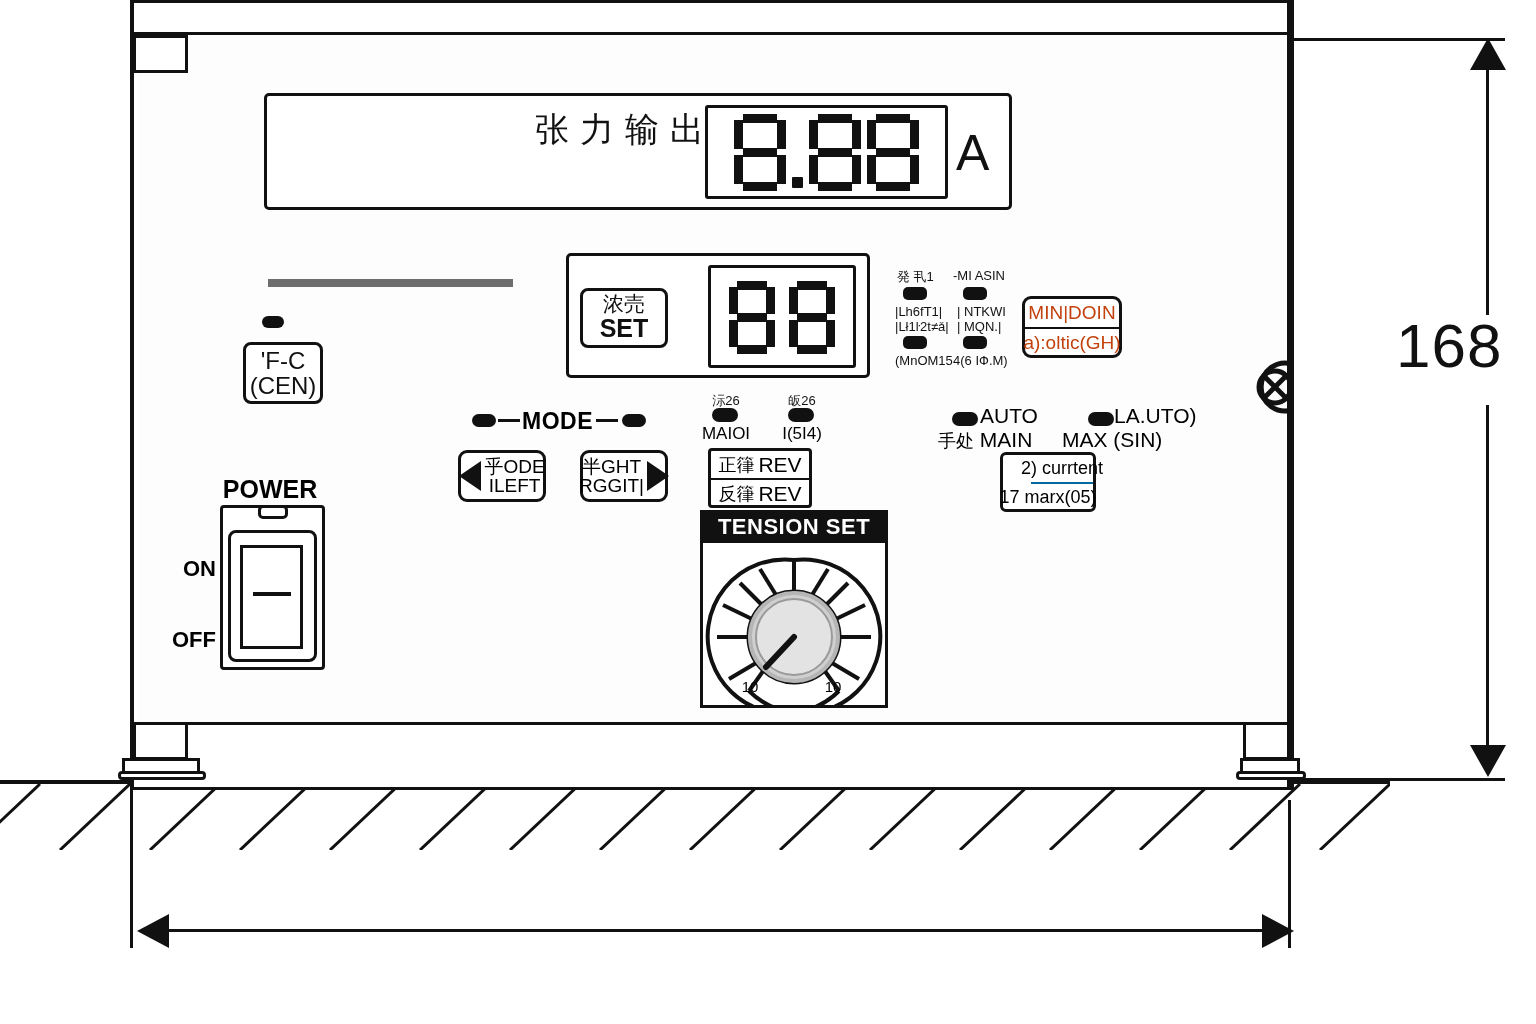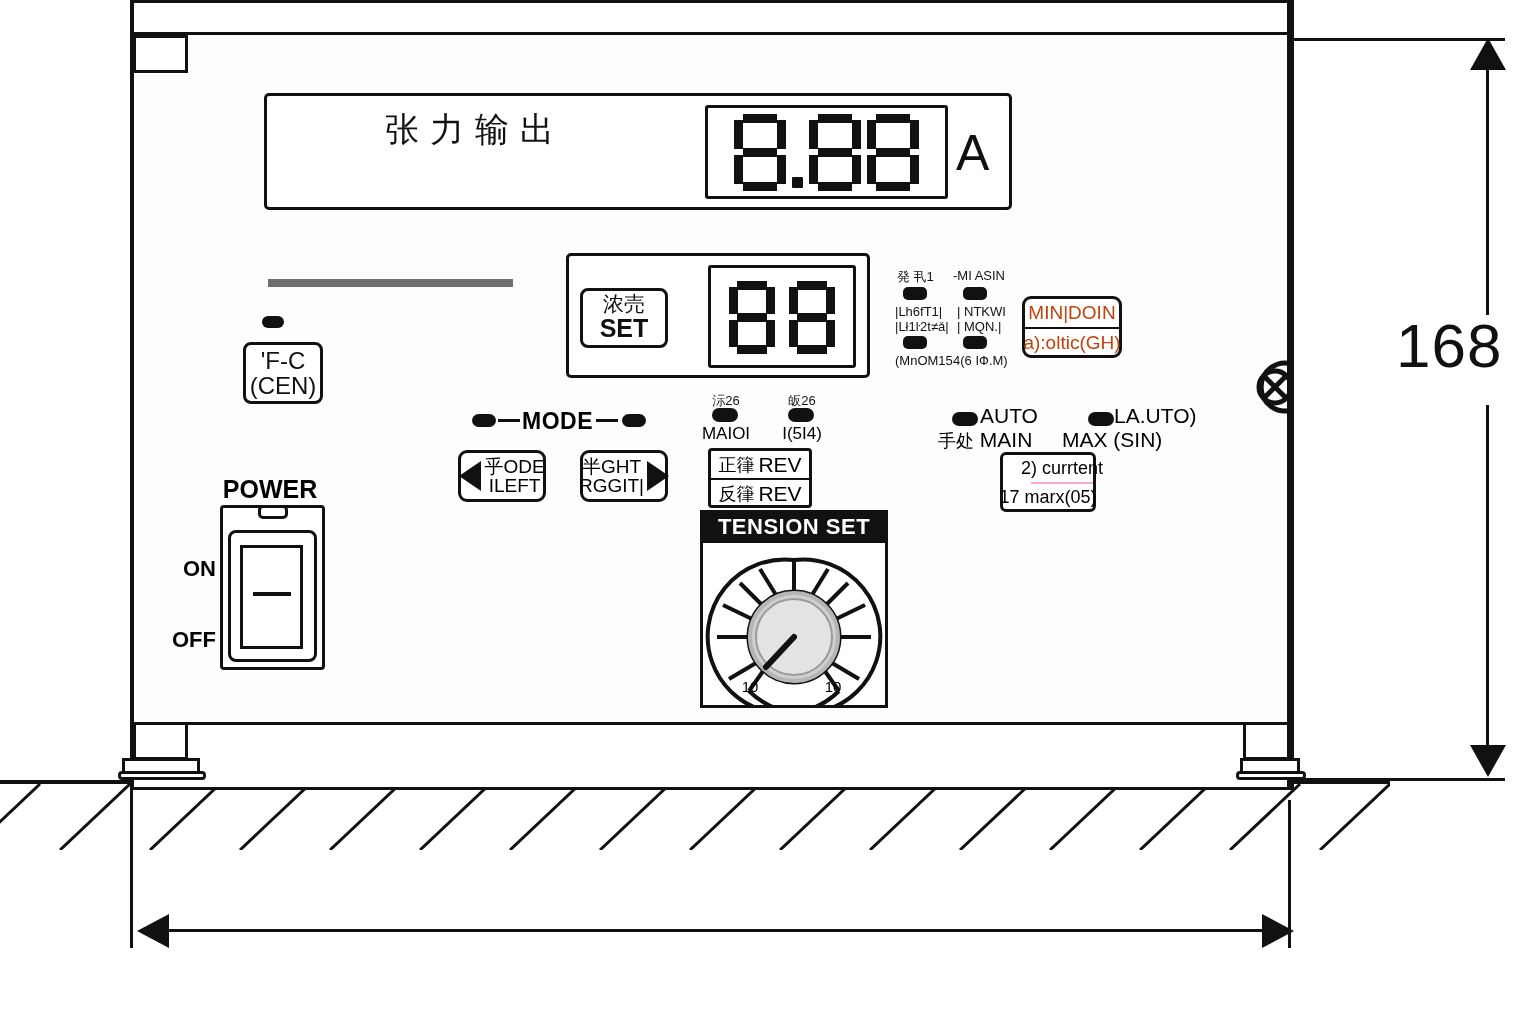--- a/index.html
+++ b/index.html
@@ -107,21 +107,21 @@
     font-size: 53px; text-align: center; color: #111;
   }
 
   
   .meter-box {
     left: 264px; top: 93px; width: 748px; height: 117px;
     border: 3px solid #111; border-radius: 5px; background: #fff;
   }
   .meter-cn {
     left: 385px; top: 107px; width: 330px;
-    font-size: 34px; letter-spacing: 11px; text-align: left; color:#111;
+    font-size: 34px; letter-spacing: 11px; text-align: right; color:#111;
     font-family: "DejaVu Sans", sans-serif;
   }
   .meter-en {
     left: 346px; top: 156px; width: 400px;
     font-size: 34px; letter-spacing: 1.5px; text-align: left; color:#111;
     font-family: "Liberation Sans", sans-serif; font-weight: 400;
   }
   .lcd-3 {
     left: 705px; top: 105px; width: 243px; height: 94px;
     border: 3px solid #111; border-radius: 3px; background: #fff;
@@ -247,21 +247,21 @@
   .lab-main { left: 938px; top: 428px; font-size: 21px; }
   .lab-lauto{ left: 1114px; top: 404px; font-size: 21px; }
   .lab-maxsin{ left: 1062px; top: 428px; font-size: 21px; }
   .cn-sm { font-family: "DejaVu Sans", sans-serif; font-size: 18px; }
 
   .btn-current {
     left: 1000px; top: 452px; width: 96px; height: 60px;
     border: 3px solid #111; border-radius: 6px; background:#fff;
   }
   .btn-current .half { height:50%; display:flex; align-items:center; justify-content:center; font-size:18px; white-space:nowrap; }
-  .btn-current .half.top { border-bottom: 2px solid #f9a8d4; margin-left: 28px; }
+  .btn-current .half.top { border-bottom: 2px solid #0369a1; margin-left: 28px; }
 
   
   .ts-panel {
     left: 700px; top: 510px; width: 188px; height: 198px;
     border: 3px solid #111; background: #fff;
   }
   .ts-header {
     left: 700px; top: 510px; width: 188px; height: 33px;
     background: #111; display:flex; align-items:center; justify-content:center;
   }

